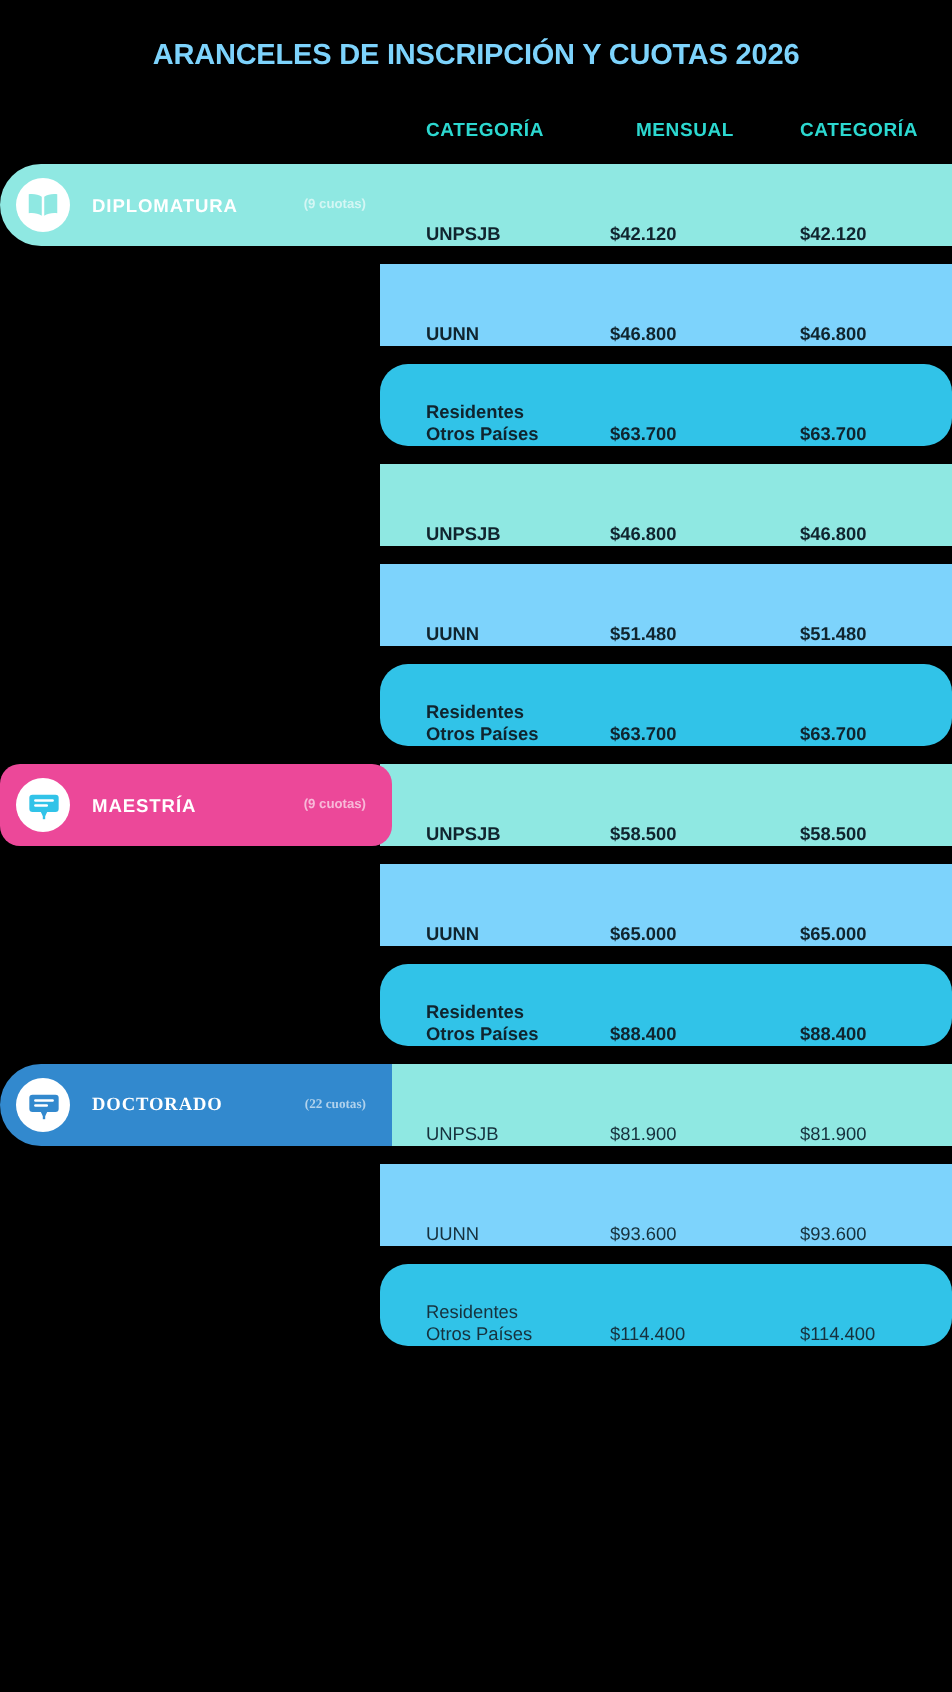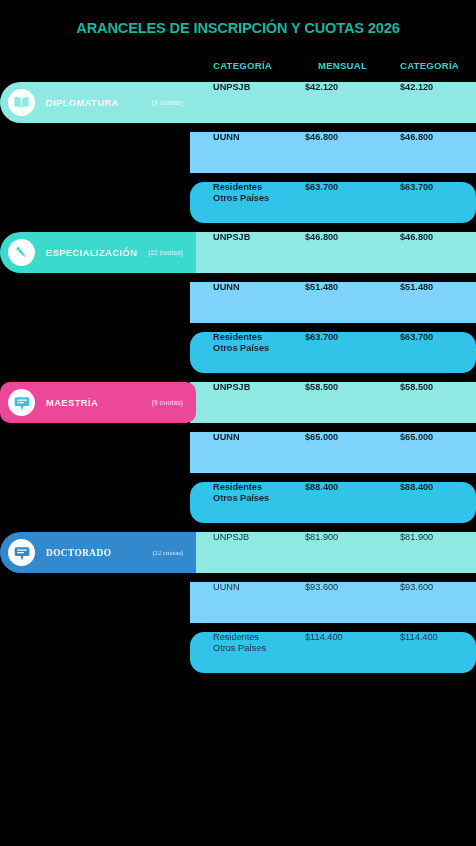--- a/index.html
+++ b/index.html
@@ -13,21 +13,21 @@
   #page{ position:relative; width:476px; height:846px; background:#000; }
 
   
   .title{
     position:absolute;
     left:0; top:20px; width:476px;
     text-align:center;
     font-size:14.5px;
     font-weight:bold;
     letter-spacing:-0.1px;
-    color:#14b8a6;
+    color:#7dd3fc;
     white-space:nowrap;
   }
 
   
   .col-headers{
     position:absolute;
     left:190px; top:60px;
     width:286px; height:18px;text-decoration:underline;
   }
   .col-headers .ch{
@@ -90,21 +90,21 @@
     color:rgba(255,255,255,0.62);
     white-space:nowrap;
   }
 
   
   .rows{ margin-left:190px; width:286px; }
   .row{
     position:relative;
     height:41px;
     display:flex;
-    align-items:flex-start;
+    align-items:flex-end;
     margin-bottom:9px;
   }
   .row:last-child{ margin-bottom:0; }
   .row.r1{ background:#8FE8E2; }
   .row.r2{ background:#7dd3fc; }
   .row.r3{ background:#31C3E8;border-radius:14px; }
 
   .cell{
     font-size:9.2px;
     font-weight:bold;
@@ -160,34 +160,20 @@
             <div class="cell cat">
               <div>Residentes</div>
               <div>Otros Países</div>
             </div>
             <div class="cell men">$63.700</div>
             <div class="cell mat">$63.700</div>
           </div>
         </div>
       </div>
       <div class="section">
-        <div class="capsule" style="background: rgb(60, 217, 206);">
-          <div class="badge">
-    <svg width="15" height="15" viewBox="0 0 24 24" aria-hidden="true">
-      <g transform="rotate(-42 12 12)">
-        <rect x="9.6" y="1.5" width="4.8" height="5" rx="1.4" fill="#3CD9CE"></rect>
-        <rect x="10.3" y="6.2" width="3.4" height="10" fill="#3CD9CE"></rect>
-        <rect x="8.9" y="9.2" width="6.2" height="1.5" fill="#3CD9CE"></rect>
-        <path d="M10.3 16.2h3.4L12 22.2z" fill="#3CD9CE"></path>
-      </g>
-    </svg>
-          </div>
-          <div class="lvl-name">ESPECIALIZACIÓN</div>
-          <div class="lvl-cuotas">(22 cuotas)</div>
-        </div>
         <div class="rows">
           <div class="row r1">
             <div class="cell cat">UNPSJB</div>
             <div class="cell men">$46.800</div>
             <div class="cell mat">$46.800</div>
           </div>
           <div class="row r2">
             <div class="cell cat">UUNN</div>
             <div class="cell men">$51.480</div>
             <div class="cell mat">$51.480</div>

